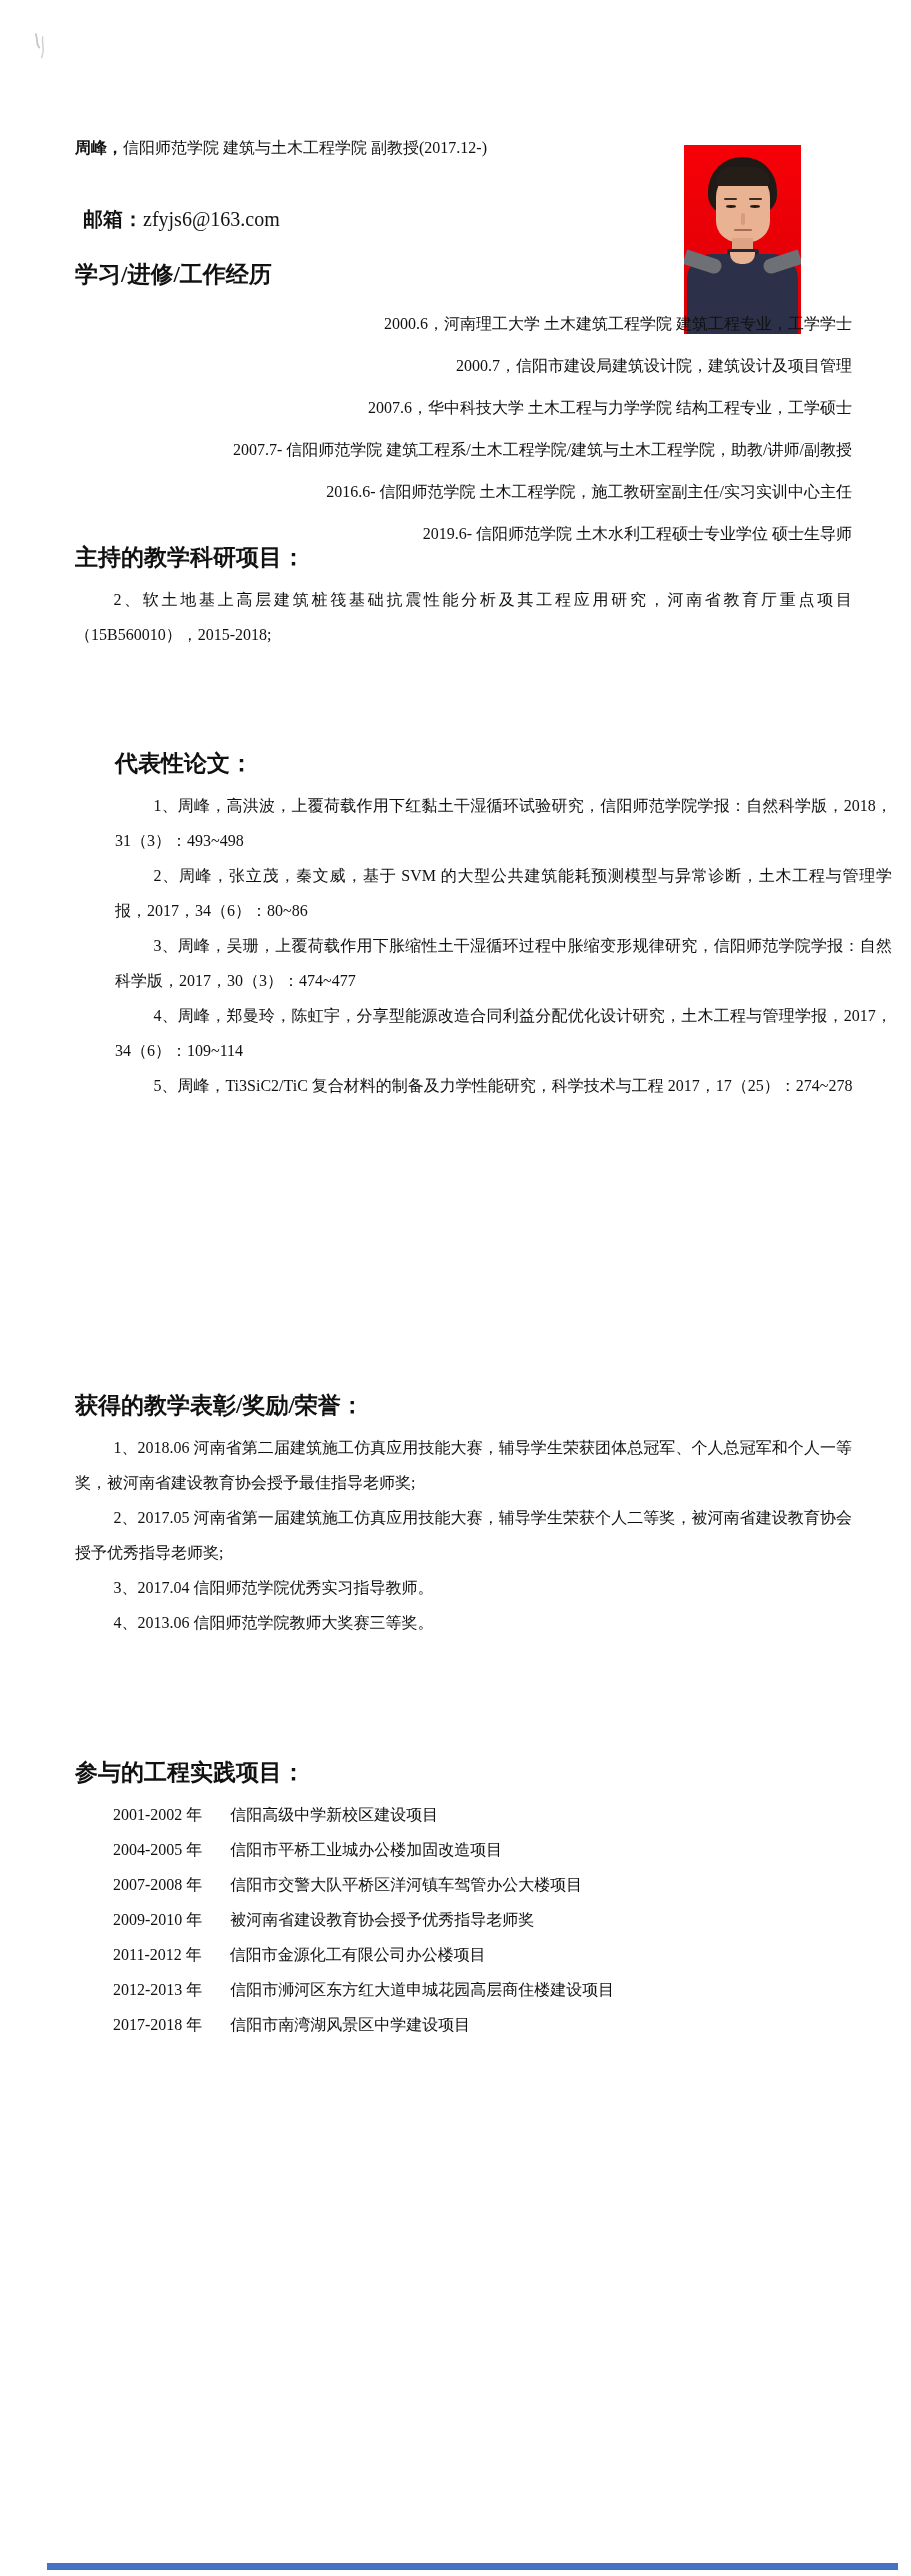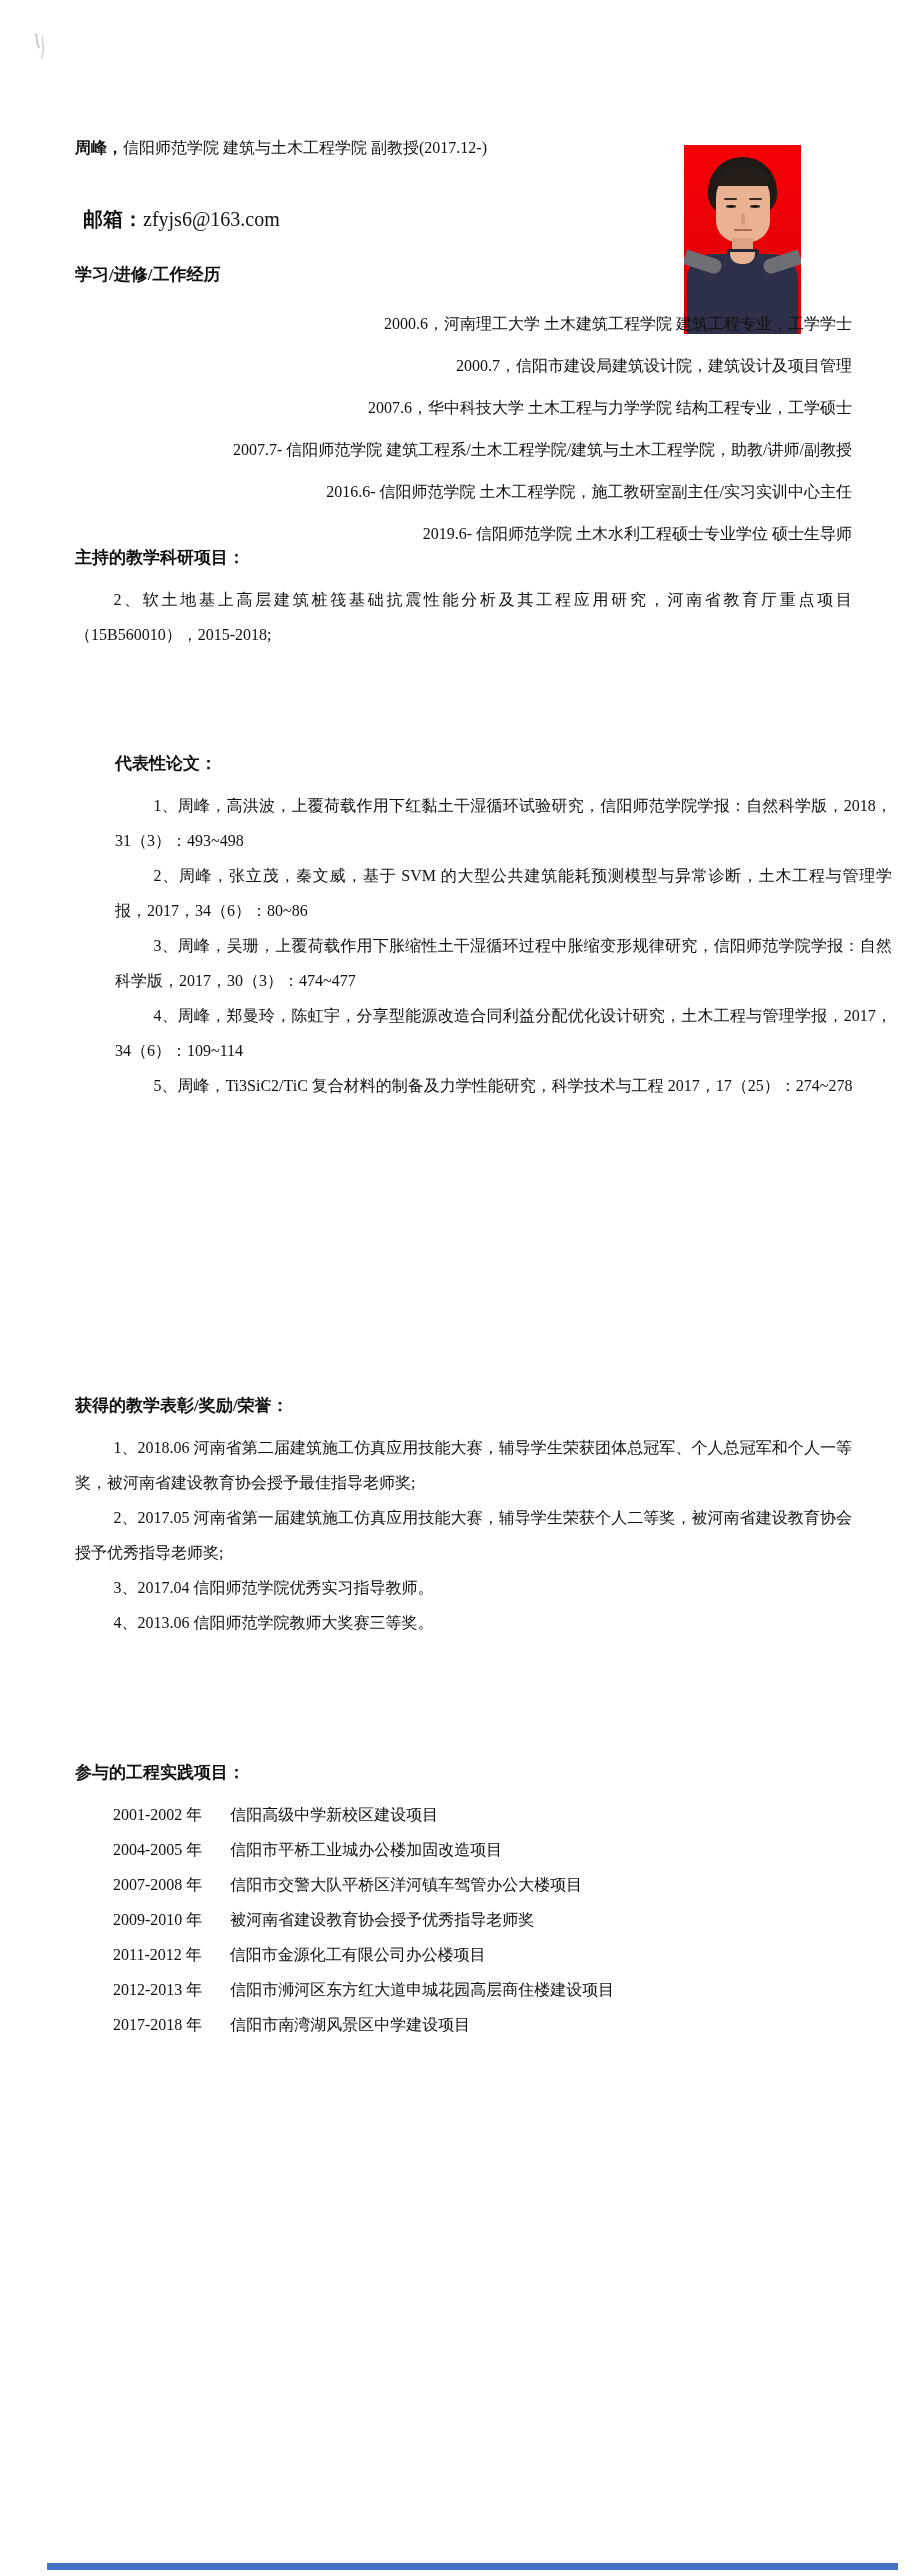--- a/index.html
+++ b/index.html
@@ -32,21 +32,21 @@
   .photo .mouth{position:absolute;left:50px;top:84px;width:17.6px;height:2.2px;background:#a66a55;border-radius:1.5px;}
   .photo .neck{position:absolute;left:48px;top:93px;width:20.6px;height:20.6px;background:#dda océ;background:#dda384;}
   .photo .sweater{position:absolute;left:2.9px;top:109px;width:111px;height:80px;background:#2c3048;border-radius:25px 25px 0 0;}
   .photo .collar{position:absolute;left:46px;top:107px;width:25px;height:11.8px;background:#e9b393;border-radius:0 0 10.3px 10.3px;}
   .photo .collar-rim{position:absolute;left:43px;top:104px;width:32px;height:5.9px;background:#222639;border-radius:2.9px;}
   .photo .shoulder{position:absolute;width:38px;height:14.7px;background:#6e7076;top:110px;}
   .photo .shoulder.l{left:0;transform:rotate(18deg);border-radius:0 7.3px 7.3px 0;}
   .photo .shoulder.r{right:0;transform:rotate(-18deg);border-radius:7.3px 0 0 7.3px;}
   
   .sec{position:absolute;left:75px;width:777px;font-size:16px;}
-  .sec h2{margin:0 0 10.3px 0;font-size:17px;font-weight:bold;line-height:26.5px;}
+  .sec h2{margin:0 0 10.3px 0;font-size:23px;font-weight:bold;line-height:26.5px;}
   .sec-exp{top:262px;}
   .sec-exp h2{margin-bottom:14.7px;}
   .sec-exp ul{list-style:none;margin:0;padding:0 0 0 34px;}
   .sec-exp li{line-height:42px;white-space:nowrap;text-align:right;}
   .para-list{margin:0;padding:0;}
   .para-list p{margin:0;line-height:35px;text-indent:2.4em;text-align:justify;}
   .sec-projects{top:545px;}
   .sec-papers{top:751px;margin-left:40px;}
   .sec-awards{top:1393px;}
   .sec-practice{top:1760px;}

